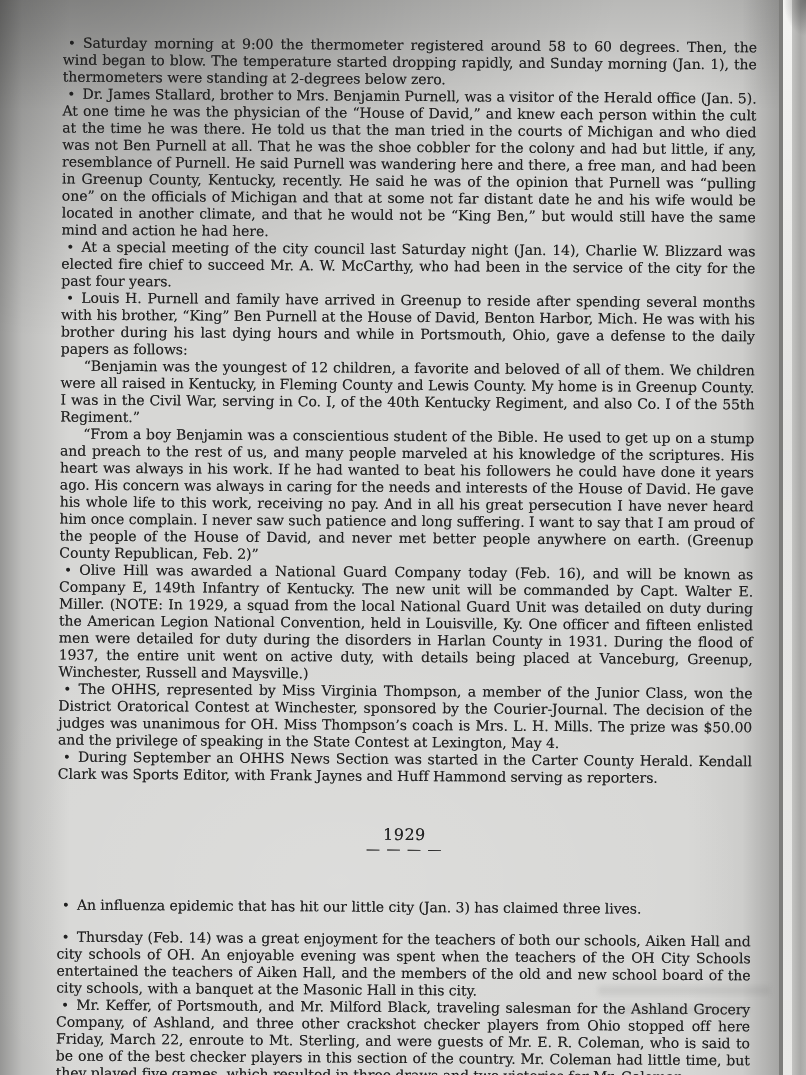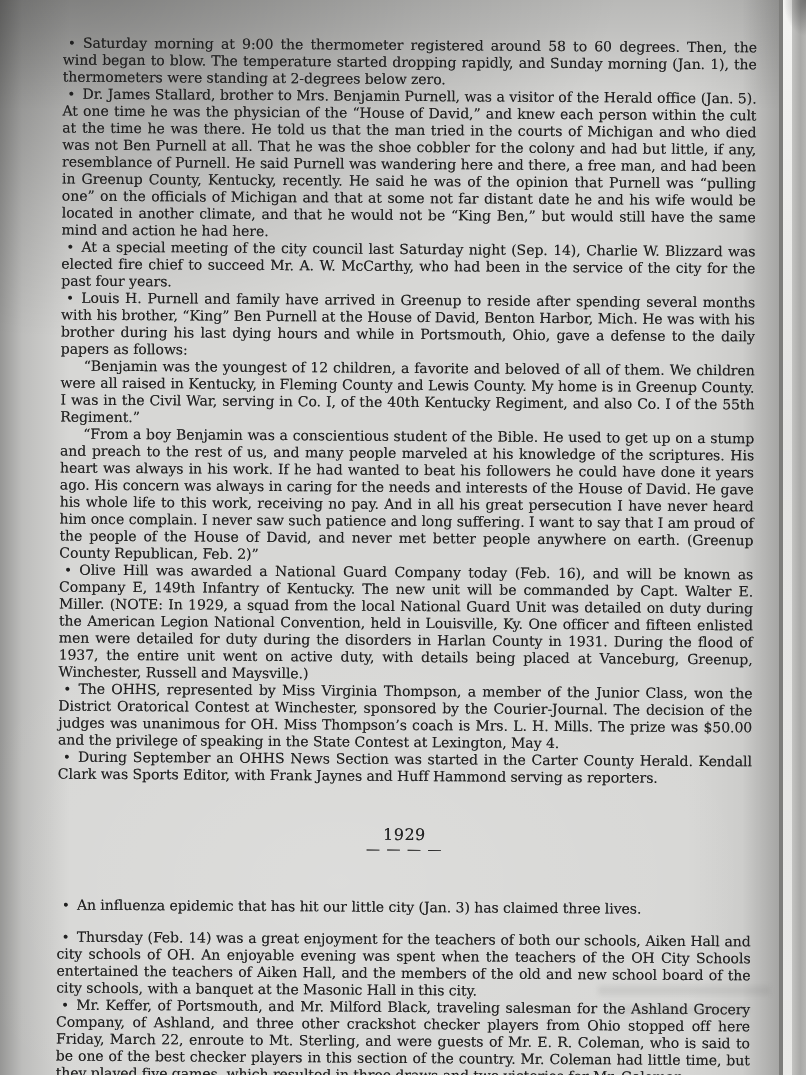--- a/index.html
+++ b/index.html
@@ -63,21 +63,21 @@
   <div class="edge-light"></div>
   <div class="edge-outer"></div>
   <div class="edge-corner-dark"></div>
 
   <div class="content">
 
     <p class="para bullet"><span class="bmark">•</span><span>Saturday morning at 9:00 the thermometer registered around 58 to 60 degrees.  Then, the wind began to blow.  The temperature started dropping rapidly, and Sunday morning (Jan. 1), the thermometers were standing at 2-degrees below zero.</span></p>
 
     <p class="para bullet"><span class="bmark">•</span><span>Dr. James Stallard, brother to Mrs. Benjamin Purnell, was a visitor of the Herald office (Jan. 5).  At one time he was the physician of the “House of David,” and knew each person within the cult at the time he was there.  He told us that the man tried in the courts of Michigan and who died was not Ben Purnell at all.  That he was the shoe cobbler for the colony and had but little, if any, resemblance of Purnell.  He said Purnell was wandering here and there, a free man, and had been in Greenup County, Kentucky, recently.  He said he was of the opinion that Purnell was “pulling one” on the officials of Michigan and that at some not far distant date he and his wife would be located in another climate, and that he would not be “King Ben,” but would still have the same mind and action he had here.</span></p>
 
-    <p class="para bullet"><span class="bmark">•</span><span>At a special meeting of the city council last Saturday night (Sep. 14), Charlie W. Blizzard was elected fire chief to succeed Mr. A. W. McCarthy, who had been in the service of the city for the past four years.</span></p>
+    <p class="para bullet"><span class="bmark">•</span><span>At a special meeting of the city council last Saturday night (Jan. 14), Charlie W. Blizzard was elected fire chief to succeed Mr. A. W. McCarthy, who had been in the service of the city for the past four years.</span></p>
 
     <p class="para bullet"><span class="bmark">•</span><span>Louis H. Purnell and family have arrived in Greenup to reside after spending several months with his brother, “King” Ben Purnell at the House of David, Benton Harbor, Mich.  He was with his brother during his last dying hours and while in Portsmouth, Ohio, gave a defense to the daily papers as follows:</span></p>
 
     <p class="para quote">“Benjamin was the youngest of 12 children, a favorite and beloved of all of them.  We children were all raised in Kentucky, in Fleming County and Lewis County.  My home is in Greenup County.  I was in the Civil War, serving in Co. I, of the 40th Kentucky Regiment, and also Co. I of the 55th Regiment.”</p>
 
     <p class="para quote">“From a boy Benjamin was a conscientious student of the Bible.  He used to get up on a stump and preach to the rest of us, and many people marveled at his knowledge of the scriptures.  His heart was always in his work.  If he had wanted to beat his followers he could have done it years ago.  His concern was always in caring for the needs and interests of the House of David.  He gave his whole life to this work, receiving no pay.  And in all his great persecution I have never heard him once complain.  I never saw such patience and long suffering.  I want to say that I am proud of the people of the House of David, and never met better people anywhere on earth. (Greenup County Republican, Feb. 2)”</p>
 
     <p class="para bullet"><span class="bmark">•</span><span>Olive Hill was awarded a National Guard Company today (Feb. 16), and will be known as Company E, 149th Infantry of Kentucky.  The new unit will be commanded by Capt. Walter E. Miller.  (NOTE: In 1929, a squad from the local National Guard Unit was detailed on duty during the American Legion National Convention, held in Louisville, Ky.  One officer and fifteen enlisted men were detailed for duty during the disorders in Harlan County in 1931.  During the flood of 1937, the entire unit went on active duty, with details being placed at Vanceburg, Greenup, Winchester, Russell and Maysville.)</span></p>
 
     <p class="para bullet"><span class="bmark">•</span><span>The OHHS, represented by Miss Virginia Thompson, a member of the Junior Class, won the District Oratorical Contest at Winchester, sponsored by the Courier-Journal.  The decision of the judges was unanimous for OH.  Miss Thompson’s coach is Mrs. L. H. Mills.  The prize was $50.00 and the privilege of speaking in the State Contest at Lexington, May 4.</span></p>

